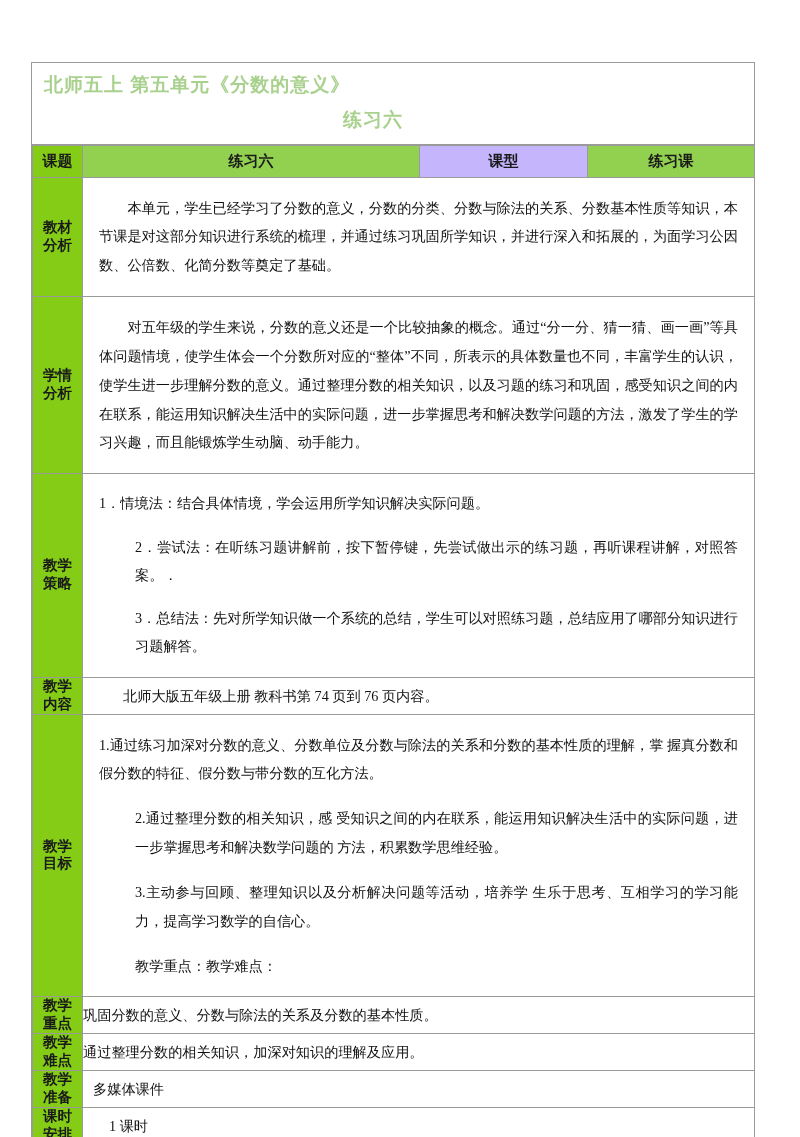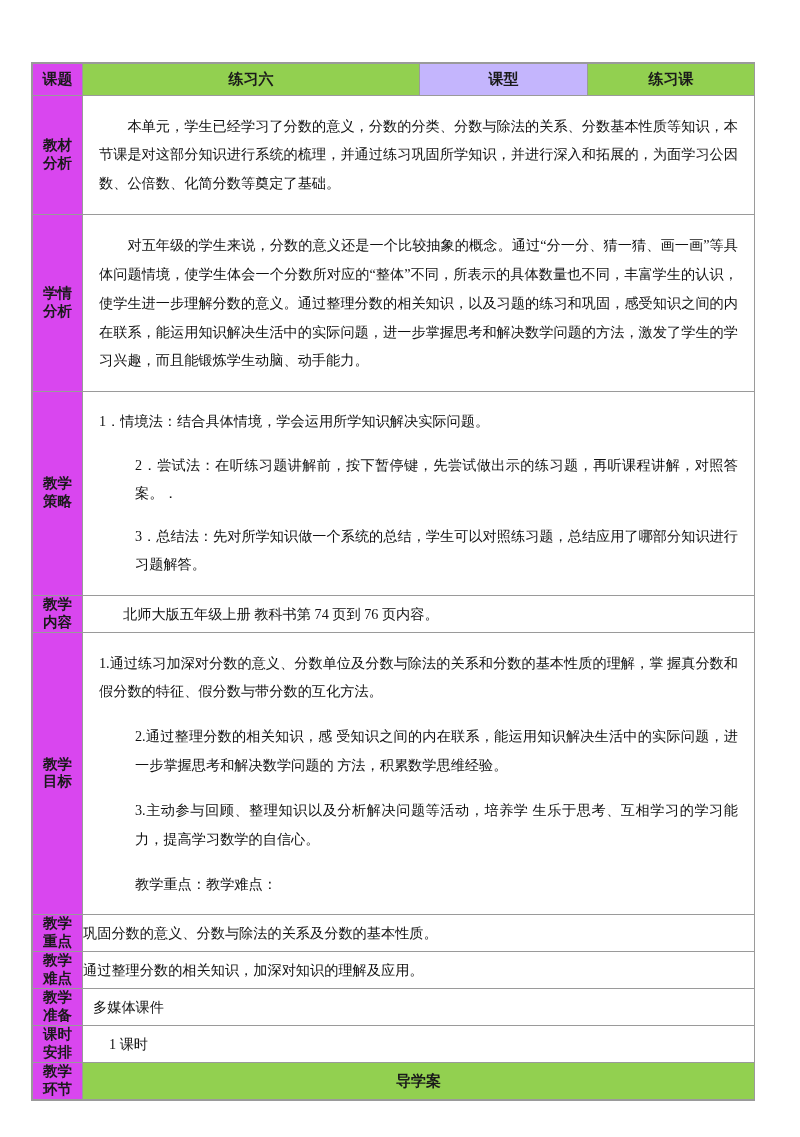--- a/index.html
+++ b/index.html
@@ -85,21 +85,21 @@
   }
   table.sheet td {
     border: 1px solid #9a9a9a;
     vertical-align: middle;
     padding: 0;
   }
 
   
   .lbl {
     width: 50px;
-    background: #d946ef;
+    background: #84cc16;
     text-align: center;
     font-family: "Liberation Sans", "DejaVu Sans", sans-serif;
     font-weight: bold;
     font-size: 14.5px;
     line-height: 1.24;
     color: #1a1a1a;
     padding: 4px 0;
   }
   .lbl span { display: block; }
 
@@ -170,20 +170,24 @@
 </style>
 </head>
 <body>
 
 <div id="page">
 
   <div id="watermark">vv99.net</div>
 
   <div id="doc">
 
+    <div class="title-block">
+      <div class="title-main">北师五上  第五单元《分数的意义》</div>
+      <div class="title-sub">练习六</div>
+    </div>
 
     <table class="sheet">
       <colgroup>
         <col style="width:50px">
         <col style="width:337px">
         <col style="width:168px">
         <col style="width:167px">
       </colgroup>
 
       <tbody>

